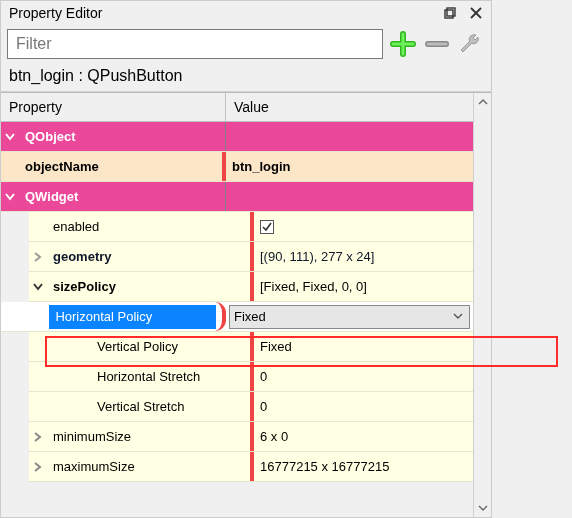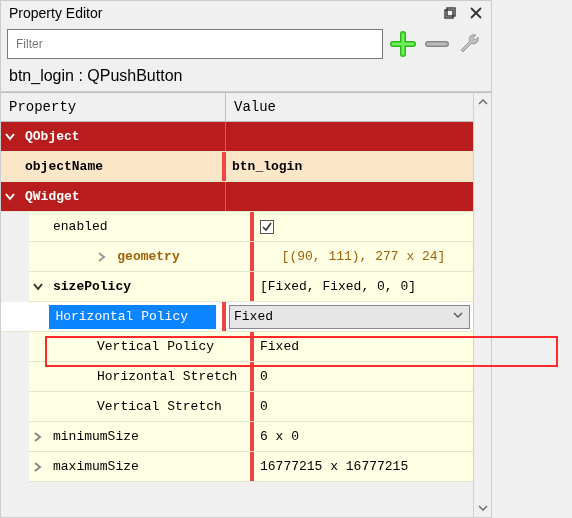--- a/index.html
+++ b/index.html
@@ -33,64 +33,64 @@
     align-items: center;
     padding: 2px 6px 4px 6px;
     gap: 6px;
   }
   .filter {
     flex: 1;
     height: 30px;
     border: 1px solid #7a7a7a;
     background: #fff;
     padding: 0 8px;
-    font-size: 12px;
+    font-size: 16px;
     color: #3b82f6;
   }
   .filter::placeholder { color: #777; }
   .tool-btn { width: 28px; height: 28px; display:flex; align-items:center; justify-content:center; }
   .tool-btn svg { width: 26px; height: 26px; }
   .objline {
     padding: 4px 8px 6px 8px;
     font-size: 16px;
     border-bottom: 1px solid #d0d0d0;
     background: #f0f0f0;
   }
   .table-wrap { flex:1; display:flex; overflow:hidden; border-top:1px solid #bbb;}
-  .table { flex:1; display:flex; flex-direction:column;font-family:Liberation Mono, monospace; }
+  .table { flex:1; display:flex; flex-direction:column; }
   .hdr { display:flex; border-bottom:1px solid #c0c0c0; background:#f0f0f0; }
   .hdr .col { padding:6px 8px; font-size:14px; }
   .col-prop { width: 225px; border-right:1px solid #c0c0c0; }
   .col-val { flex:1; }
   .rows { flex:1; overflow:auto; }
   .row { display:flex; height:30px; align-items:stretch; border-bottom:1px solid #e6e6cc; }
   .row .cell { display:flex; align-items:center; border-right:4px solid #ef4444; padding-right:6px; }
   .row .cell.prop { width:225px; }
   .row .cell.val { flex:1; border-right:none; padding-left:6px; }
-  .group { background:#b91c1c; color:#fff; font-weight:bold; }
+  .group { background:#ec4899; color:#fff; font-weight:bold; }
   .group .cell { border-right:1px solid #808080; }
   .obj-row { background:#fbe6c8; font-weight:bold; }
   .yl { background:#ffffe3;margin-left:28px; }
   .wh { background:#ffffff; }
-  .gray-txt { color:#a16207;justify-content:center; }
+  .gray-txt { color:#0f172a; }
   .bold { font-weight:bold; }
   .arrow { width:18px; display:flex; align-items:center; justify-content:center; color:#555;}
   .arrow.group-a { color:#fff; }
   .indent0 { padding-left:6px; }
   .indent2 { padding-left:50px; }
   .sel-cell {
     background:#0a84ff;
     color:#fff;
     height:24px;
     display:flex;
     align-items:center;
     padding:0 6px;
     flex:1;
   }
-  .sel-row .cell.prop { padding-left:0; }
+  .sel-row .cell.prop { padding-left:0;border-radius:11px; }
   .sel-wrap { display:flex; align-items:center; width:100%; }
   .sel-val {
     flex:1;
     height:24px;
     display:flex;
     align-items:center;
     justify-content:space-between;
     padding:0 6px 0 0;
     background:#e6e6e6;
     border:1px solid #888;

